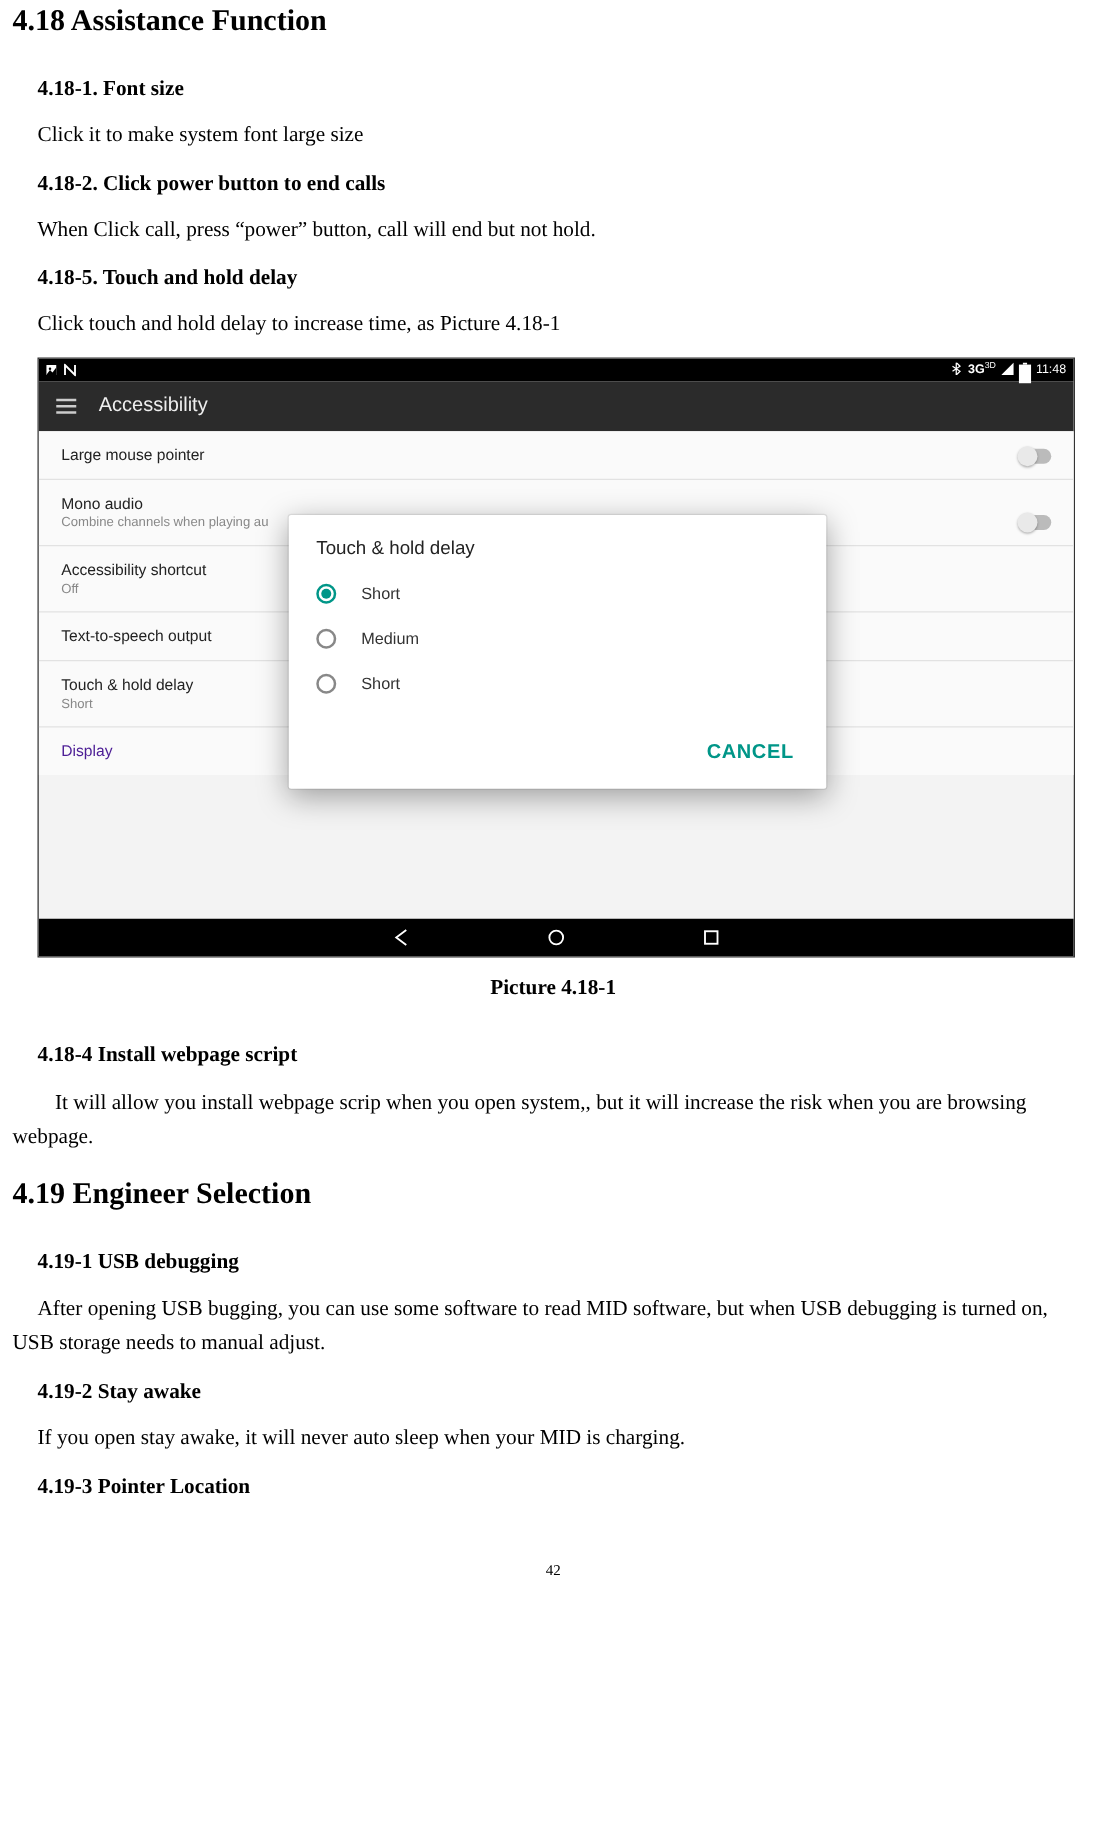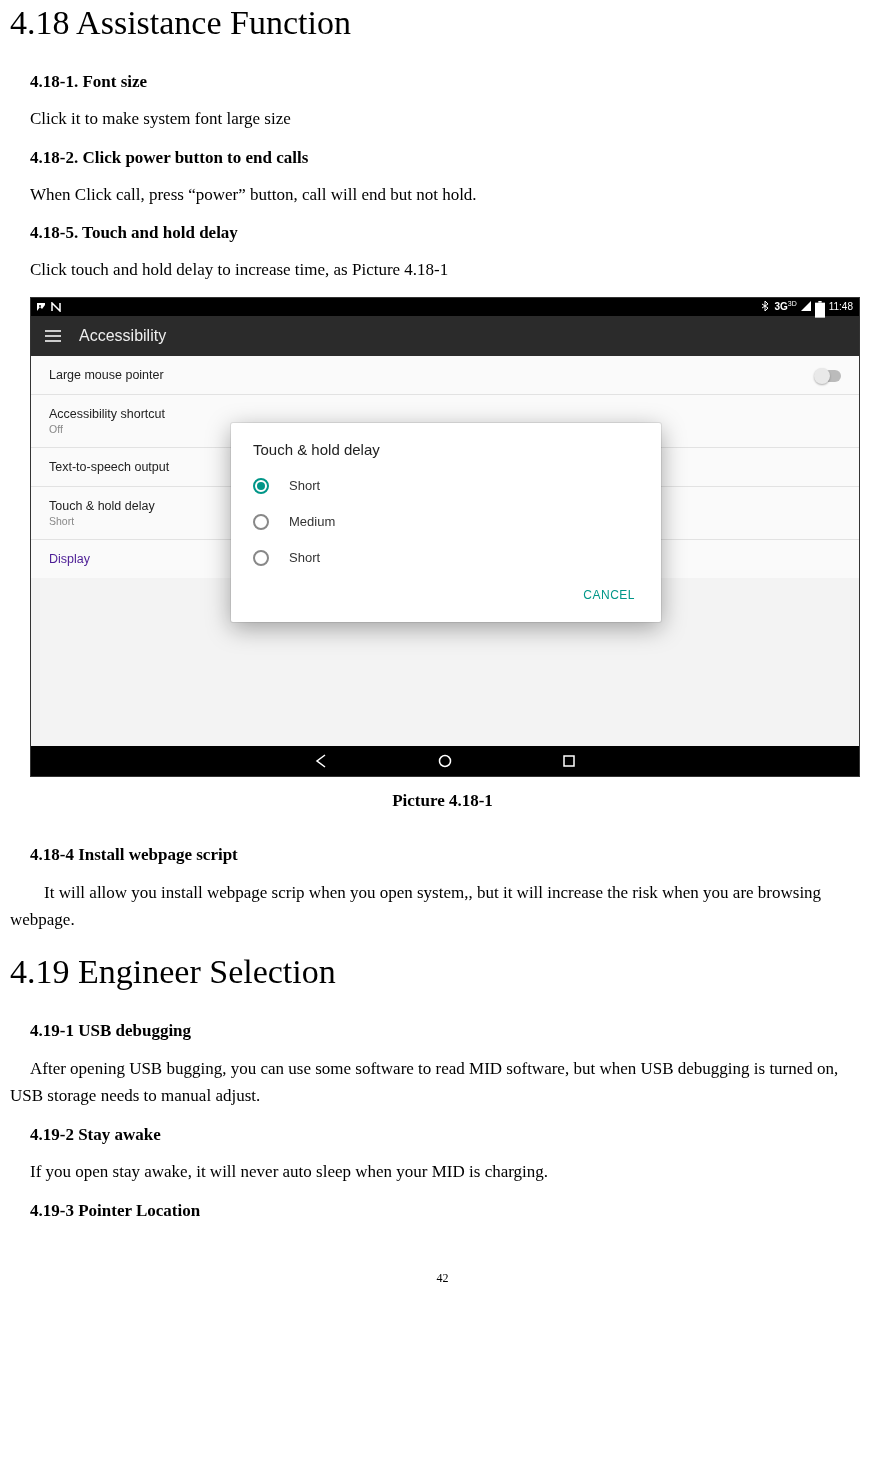--- a/index.html
+++ b/index.html
@@ -3,21 +3,21 @@
 <meta charset="utf-8">
 <style>
   * { box-sizing: border-box; margin: 0; padding: 0; }
   body {
     width: 885px;
     font-family: "Times New Roman", Times, serif;
     color: #000;
     background: #fff;
     padding: 0 10px;
   }
-  .h2 { font-size: 34px; font-weight: normal; margin: 4px 0 30px 0; }
+  .h2 { font-size: 24px; font-weight: bold; margin: 4px 0 30px 0; }
   .h3 { font-size: 17px; font-weight: bold; margin: 16px 0 14px 20px; }
   .para { font-size: 17px; margin: 0 0 14px 20px; line-height: 1.5; }
   .para-indent { font-size: 17px; margin: 0 0 14px 0; line-height: 1.6; text-indent: 34px; }
   .caption { font-size: 17px; font-weight: bold; text-align: center; margin: 14px 0 34px 0; }
   .pagenum { font-size: 12px; text-align: center; margin-top: 50px; }
 
   
   .screenshot {
     width: 830px;
     height: 480px;
@@ -90,21 +90,21 @@
   .dialog-title { font-size: 15px; font-weight: 500; padding: 0 22px 10px 22px; color:#222; }
   .dialog-option {
     display:flex; align-items:center; gap:20px; padding: 10px 22px; font-size:13px; color:#333;
   }
   .radio {
     width:16px; height:16px; border:2px solid #888; border-radius:50%; display:inline-flex; align-items:center; justify-content:center;
   }
   .radio.selected { border-color:#009688; }
   .radio.selected::after { content:""; width:8px; height:8px; background:#009688; border-radius:50%; }
   .dialog-actions { display:flex; justify-content:flex-end; padding: 6px 18px 6px 0; }
-  .dialog-cancel { color:#009688; font-size:12px; font-weight:400; letter-spacing:.5px; background:none; border:none; padding:6px 8px; }
+  .dialog-cancel { color:#009688; font-size:16px; font-weight:700; letter-spacing:.5px; background:none; border:none; padding:6px 8px;margin-top:16px; }
 </style>
 </head>
 <body>
 
 <h2 class="h2">4.18    Assistance Function</h2>
 
 <h3 class="h3">4.18-1. Font size</h3>
 <p class="para">Click it to make system font large size</p>
 
 <h3 class="h3">4.18-2. Click power button to end calls</h3>
@@ -158,20 +158,27 @@
         <span></span>
       </span>
     <span>Accessibility</span>
   </div>
 
   <div class="settings-list">
     <div class="settings-item">
       <div class="item-text">
           <span class="label">Large mouse pointer</span>
         </div>
+      <div class="toggle"></div>
+    </div>
+    <div class="settings-item">
+      <div class="item-text">
+        <span class="label">Mono audio</span>
+        <span class="sub">Combine channels when playing au</span>
+      </div>
       <div class="toggle"></div>
     </div>
     <div class="settings-item">
       <div class="item-text">
         <span class="label">Accessibility shortcut</span>
         <span class="sub">Off</span>
       </div>
     </div>
     <div class="settings-item">
       <div class="item-text">

